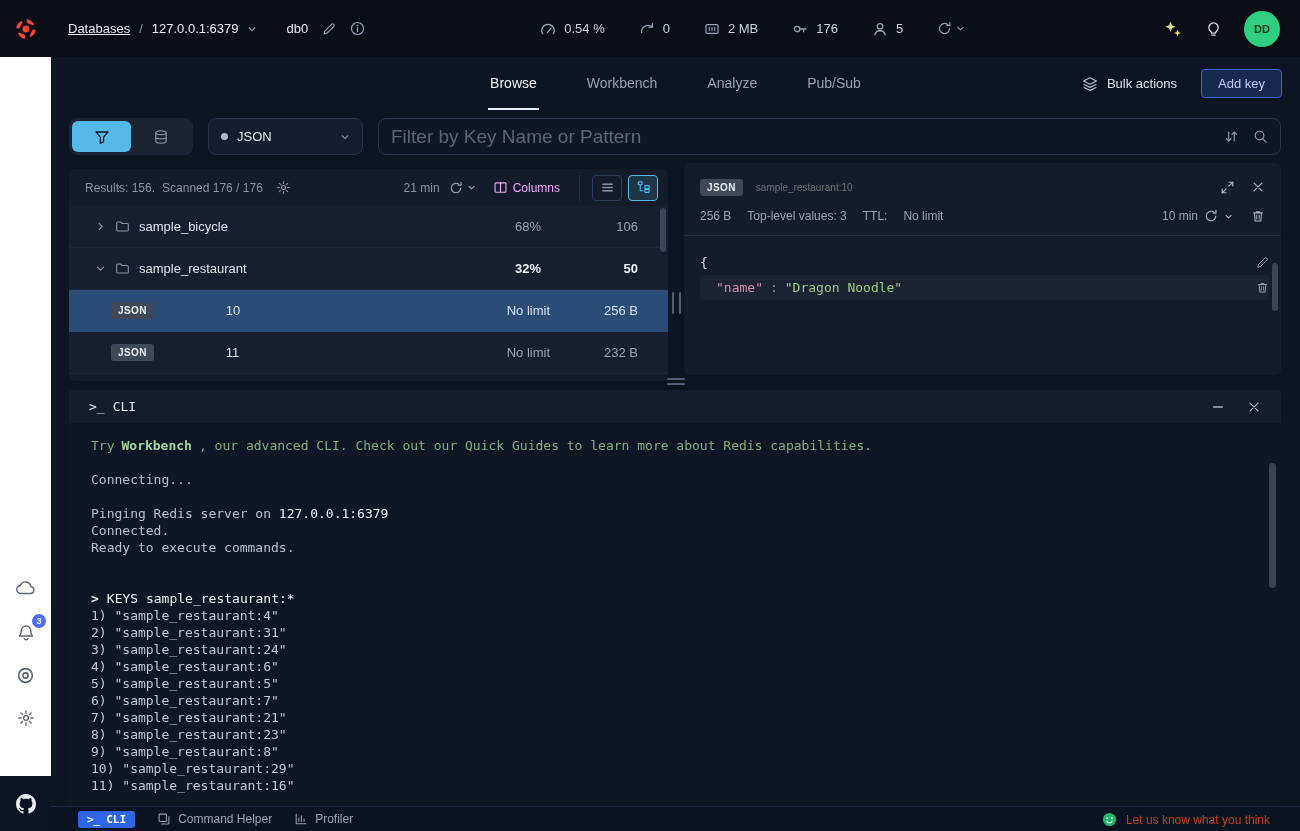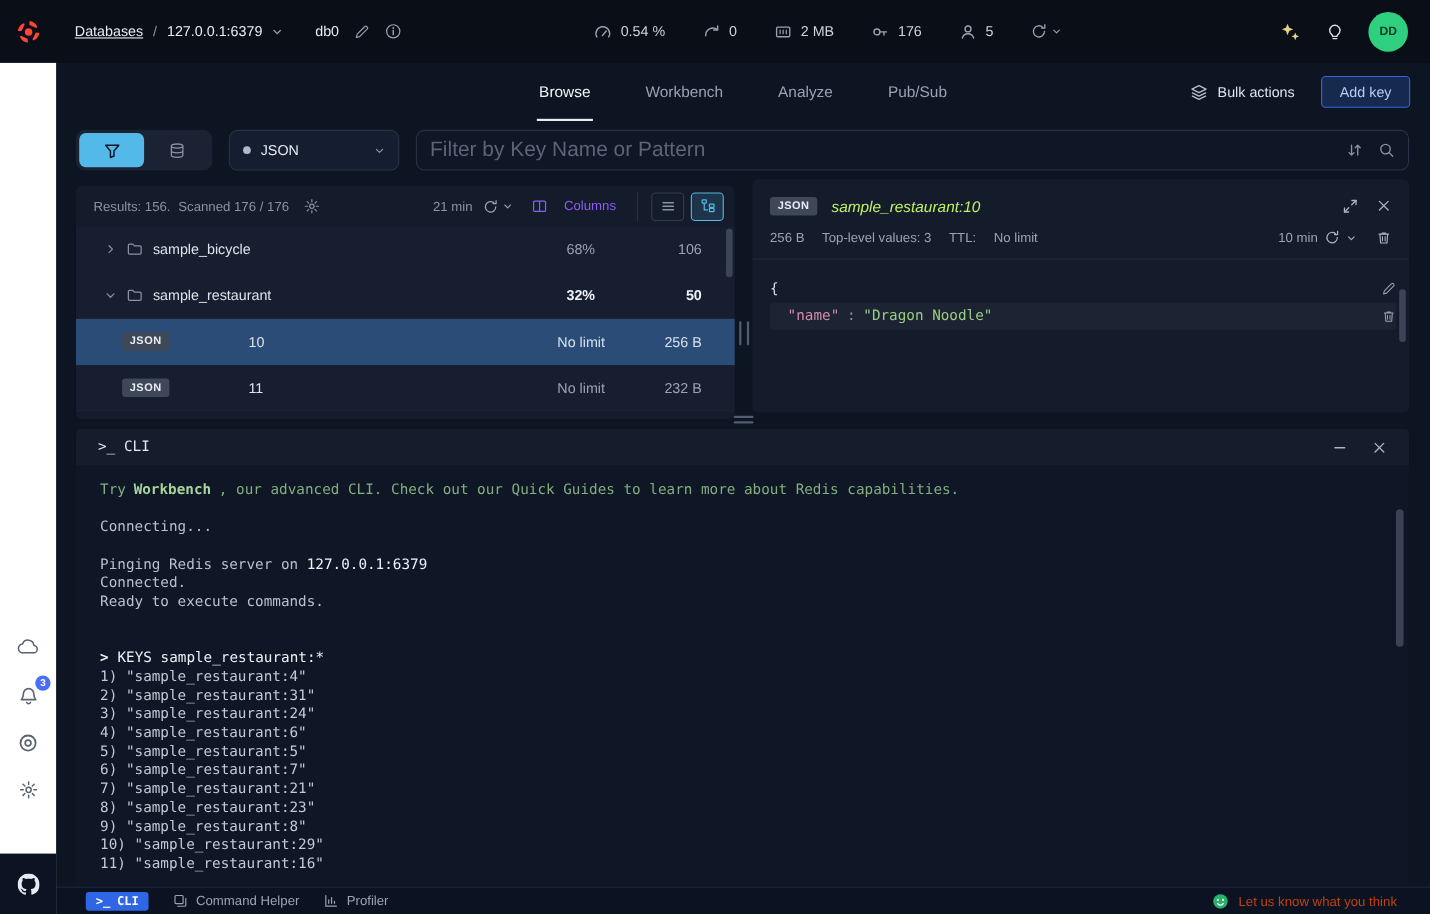--- a/index.html
+++ b/index.html
@@ -72,21 +72,21 @@
   .searchwrap .sic { color:#8a93a5; cursor:pointer; }
 
   
   .keylist { position:absolute; top:112px; left:18px; width:599px; height:212px; background:#141b2b;
     border-radius:5px; overflow:hidden; }
   .kl-header { height:37px; display:flex; align-items:center; padding:0 10px 0 16px; font-size:12px;
     color:#8a93a5; gap:7px; }
   .kl-gear { background:none; border:none; color:#8a93a5; display:flex; margin-left:6px; }
   .kl-right { margin-left:auto; display:flex; align-items:center; gap:9px; color:#8a93a5; }
   .kl-refresh { display:flex; align-items:center; gap:4px; background:none; border:none; color:#9aa3b5; }
-  .kl-columns { display:flex; align-items:flex-start; gap:15px; background:none; border:none; color:#8b5cf6; font-size:12px; margin-left:8px; }
+  .kl-columns { display:flex; align-items:center; gap:5px; background:none; border:none; color:#f0abfc; font-size:12px; margin-left:8px; }
   .kl-toggle { display:flex; gap:6px; margin-left:10px; padding-left:12px; border-left:1px solid #273145; }
   .kl-toggle button { width:30px; height:26px; border-radius:4px; background:transparent;
     border:1px solid #2e3d57; color:#8a93a5; display:flex; align-items:center; justify-content:center; }
   .kl-toggle button.active { background:rgba(83,185,232,.16); border-color:#53b9e8; color:#53b9e8; }
   .krow { height:42px; display:flex; align-items:center; border-bottom:1px solid #1d2537; padding-right:30px;
     font-size:13px; color:#dfe3ea; background:#161e2f; cursor:pointer; }
   .krow.folder { padding-left:26px; gap:9px; }
   .krow.key { padding-left:42px; }
   .krow.selected { background:#2c4c78; border-bottom-color:#2c4c78; }
   .tchev { color:#8a93a5; display:flex; }
@@ -98,21 +98,21 @@
   .col-end { width:60px; text-align:right; color:#9aa3b5; }
   .bright { color:#eef1f6; font-weight:bold; }
   .krow.selected .col-mid, .krow.selected .col-end { color:#d6e0f0; }
   .kl-scroll { position:absolute; right:2px; top:39px; width:6px; height:44px; background:#3c4557;
     border-radius:3px; cursor:pointer; }
 
   
   .details { position:absolute; top:106px; left:633px; width:597px; height:212px; background:#141b2b;
     border-radius:5px; overflow:hidden; }
   .d-title { display:flex; align-items:center; gap:13px; padding:16px 16px 0 16px; }
-  .d-name { font-size:14px; color:#bef264;font-style:italic; }
+  .d-name { font-size:10px; color:#737373; }
   .d-icons { margin-left:auto; display:flex; gap:16px; color:#aab3c2; }
   .d-icons button, .dm-right button { background:none; border:none; color:#aab3c2; display:flex; }
   .d-meta { display:flex; align-items:center; gap:16px; padding:13px 16px 12px 16px; font-size:12px;
     color:#9aa3b5; border-bottom:1px solid #232d42; }
   .dm-right { margin-left:auto; display:flex; align-items:center; gap:6px; }
   .dm-right .trash { margin-left:12px; }
   .d-json { font-family:"DejaVu Sans Mono", monospace; font-size:13px; padding:14px 12px 0 16px; }
   .j-line { height:25px; display:flex; align-items:center; color:#d7dce6; }
   .j-line button { background:none; border:none; color:#98a1b3; display:flex; margin-left:auto; }
   .j-kv { padding-left:16px; background:rgba(255,255,255,.035); border-radius:3px; }

